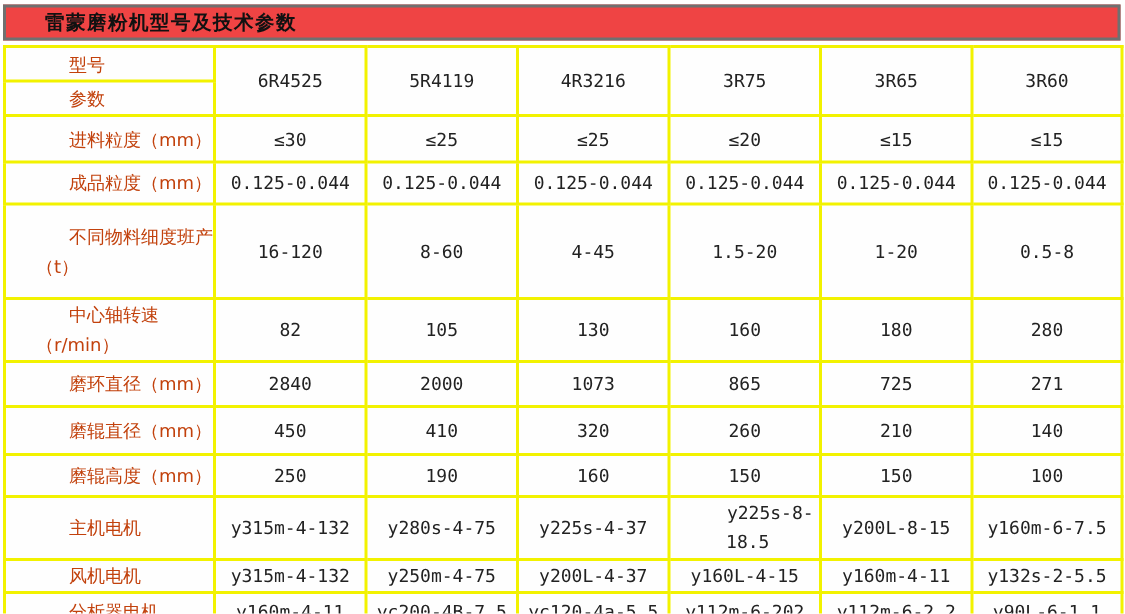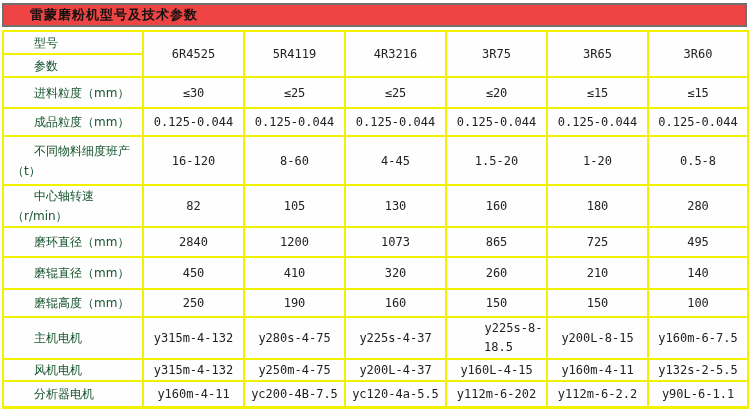--- a/index.html
+++ b/index.html
@@ -39,25 +39,25 @@
   table.specs td {
     border: 2px solid #f2f200;
     vertical-align: middle;
     font-size: 12px;
     overflow: hidden;
   }
   table.specs { border: 2px solid #f2f200; border-bottom-width: 3px; }
 
   td.lbl {
     text-align: left;
-    padding-left: 8px;
+    padding-left: 20px;
     text-indent: 22px;
     white-space: pre-line;
     font-size: 13px;
-    color: #14532d;
+    color: #c2410c;
     line-height: 20px;
   }
   td.val {
     text-align: center;
     font-family: "DejaVu Sans Mono", "Liberation Mono", monospace;
     font-size: 12px;
     color: #222222;
   }
   td.val.wrapleft {
     text-align: center;
@@ -114,21 +114,21 @@
     <tr style="height:28px">
       <td class="lbl">成品粒度（mm）</td>
       <td class="val">0.125-0.044</td>
       <td class="val">0.125-0.044</td>
       <td class="val">0.125-0.044</td>
       <td class="val">0.125-0.044</td>
       <td class="val">0.125-0.044</td>
       <td class="val">0.125-0.044</td>
     </tr>
 
-    <tr style="height:49px">
+    <tr style="height:63px">
       <td class="lbl">不同物料细度班产
 （t）</td>
       <td class="val">16-120</td>
       <td class="val">8-60</td>
       <td class="val">4-45</td>
       <td class="val">1.5-20</td>
       <td class="val">1-20</td>
       <td class="val">0.5-8</td>
     </tr>
 
@@ -138,25 +138,25 @@
       <td class="val">105</td>
       <td class="val">130</td>
       <td class="val">160</td>
       <td class="val">180</td>
       <td class="val">280</td>
     </tr>
 
     <tr style="height:30px">
       <td class="lbl">磨环直径（mm）</td>
       <td class="val">2840</td>
-      <td class="val">1200</td>
+      <td class="val">2000</td>
       <td class="val">1073</td>
       <td class="val">865</td>
       <td class="val">725</td>
-      <td class="val">495</td>
+      <td class="val">271</td>
     </tr>
 
     <tr style="height:32px">
       <td class="lbl">磨辊直径（mm）</td>
       <td class="val">450</td>
       <td class="val">410</td>
       <td class="val">320</td>
       <td class="val">260</td>
       <td class="val">210</td>
       <td class="val">140</td>

